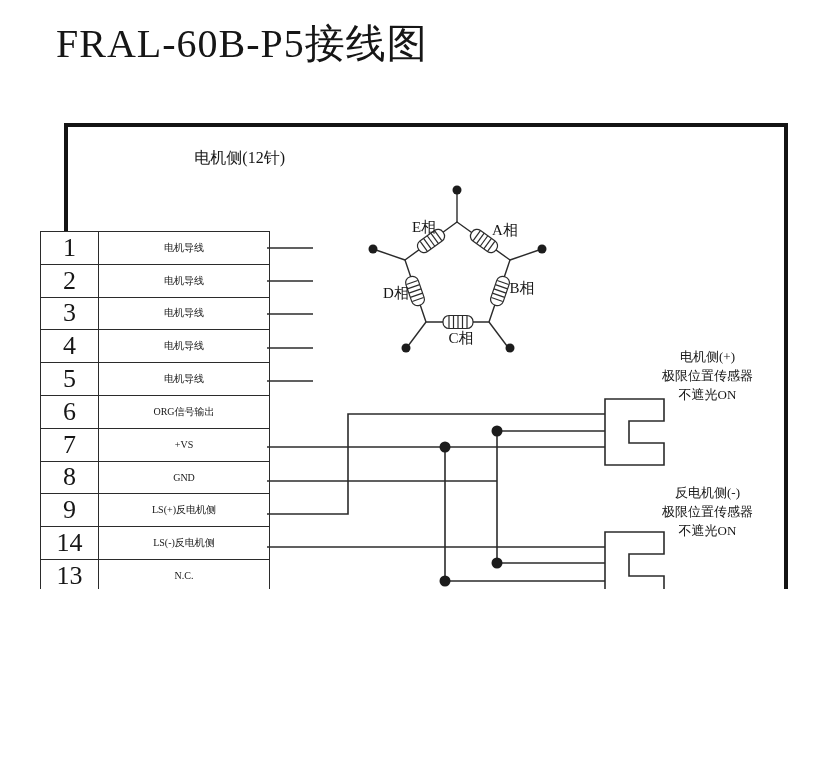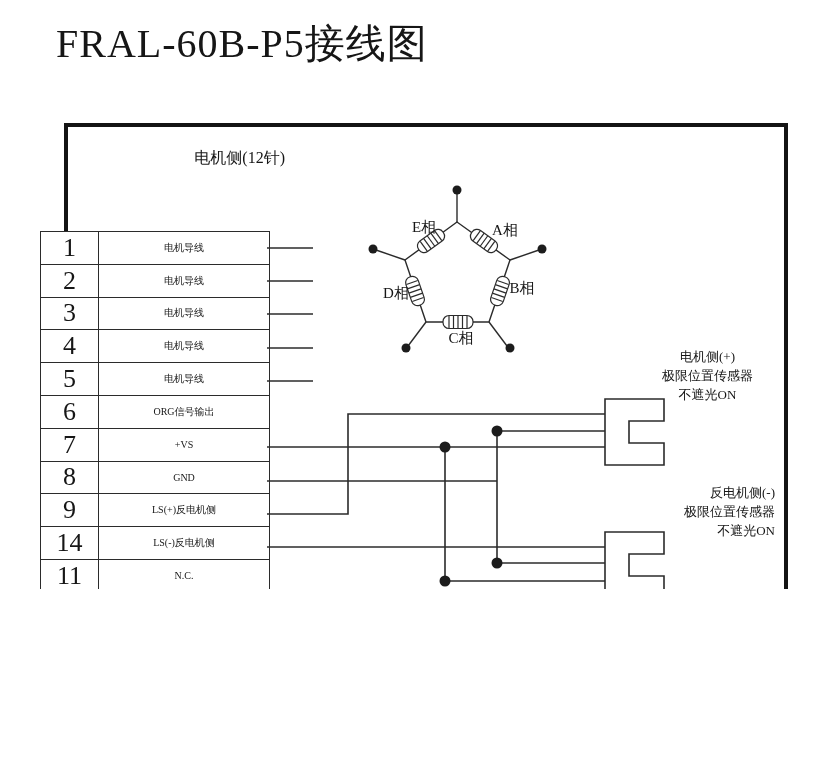--- a/index.html
+++ b/index.html
@@ -30,21 +30,21 @@
   }
   td.pin-num{width:57px;font-size:26px;line-height:1;}
   td.pin-label{width:170px;font-size:10px;}
   svg.wires{position:absolute;left:0;top:0;pointer-events:none;}
   svg.wires text{font-family:"Liberation Serif","DejaVu Serif",serif;font-size:15px;fill:#161616;}
   .sensor-label{
     position:absolute;width:135px;text-align:center;
     font-size:13px;line-height:19px;
   }
   .s1{left:640px;top:347px;}
-  .s2{left:640px;top:483px;text-align:right;}
+  .s2{left:640px;top:483px;}
 </style>
 </head>
 <body>
 
 <div class="stage">
 
   <h1 class="title">FRAL-60B-P5接线图</h1>
 
   <div class="frame"></div>
 
@@ -88,21 +88,21 @@
         </tr>
       <tr>
           <td class="pin-num">9</td>
           <td class="pin-label">LS(+)反电机侧</td>
         </tr>
       <tr>
           <td class="pin-num">14</td>
           <td class="pin-label">LS(-)反电机侧</td>
         </tr>
       <tr>
-          <td class="pin-num">11</td>
+          <td class="pin-num">13</td>
           <td class="pin-label">N.C.</td>
         </tr>
     </tbody>
   </table>
 
   <svg class="wires" width="824" height="782" viewBox="0 0 824 782">
 
     <g stroke="#2b2b2b" stroke-width="1.6">
       <line x1="267" y1="248" x2="313" y2="248"></line>
       <line x1="267" y1="281" x2="313" y2="281"></line>

